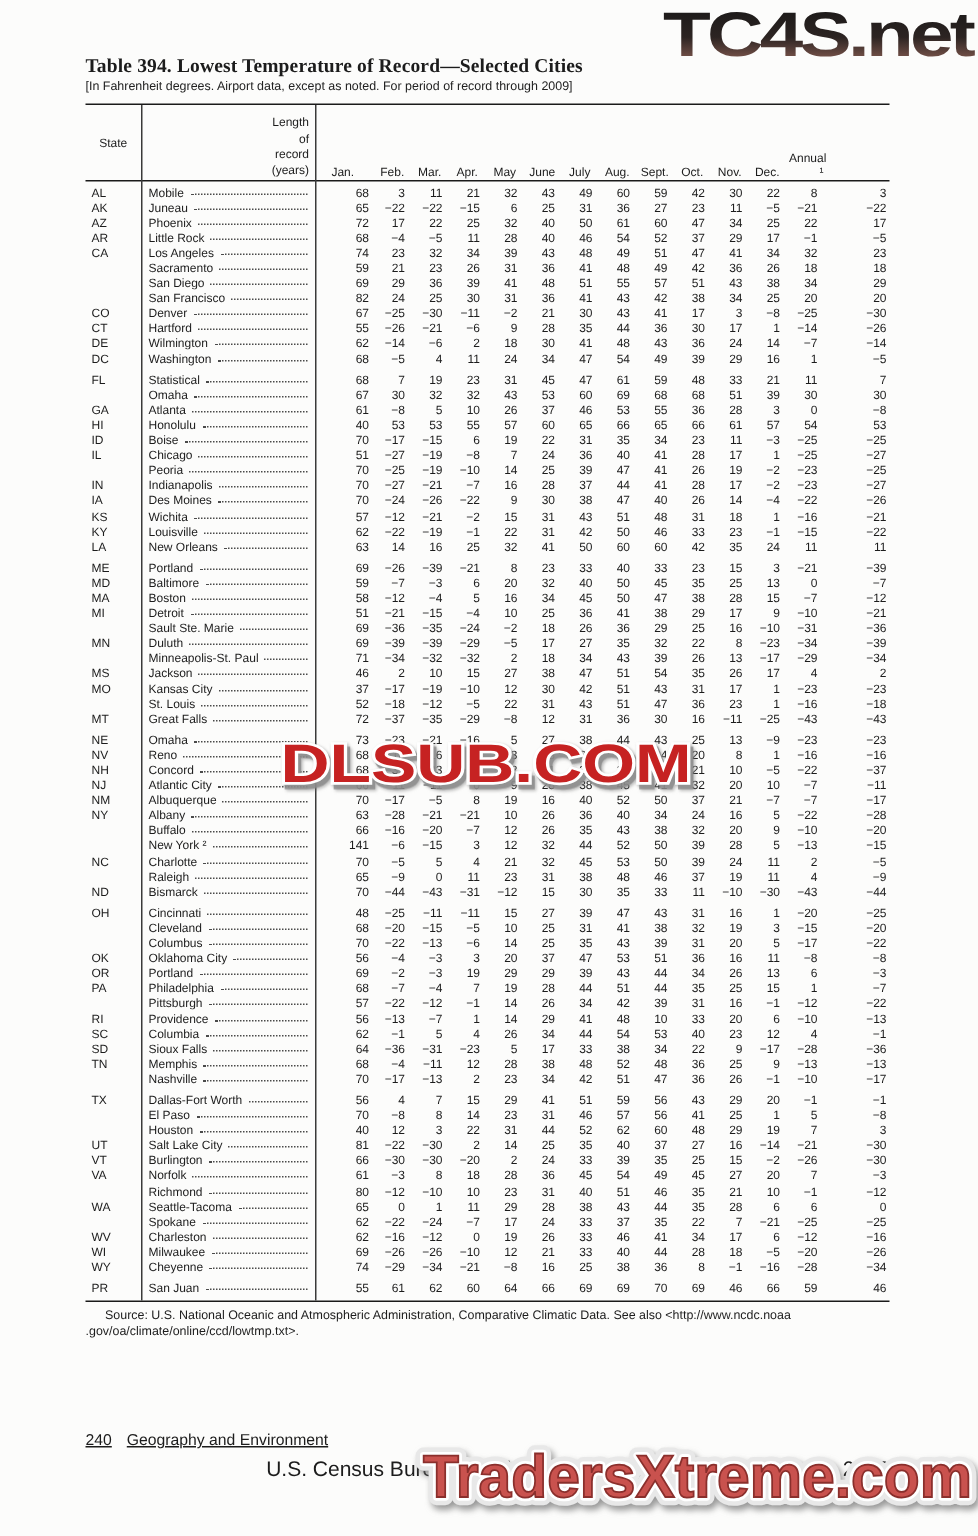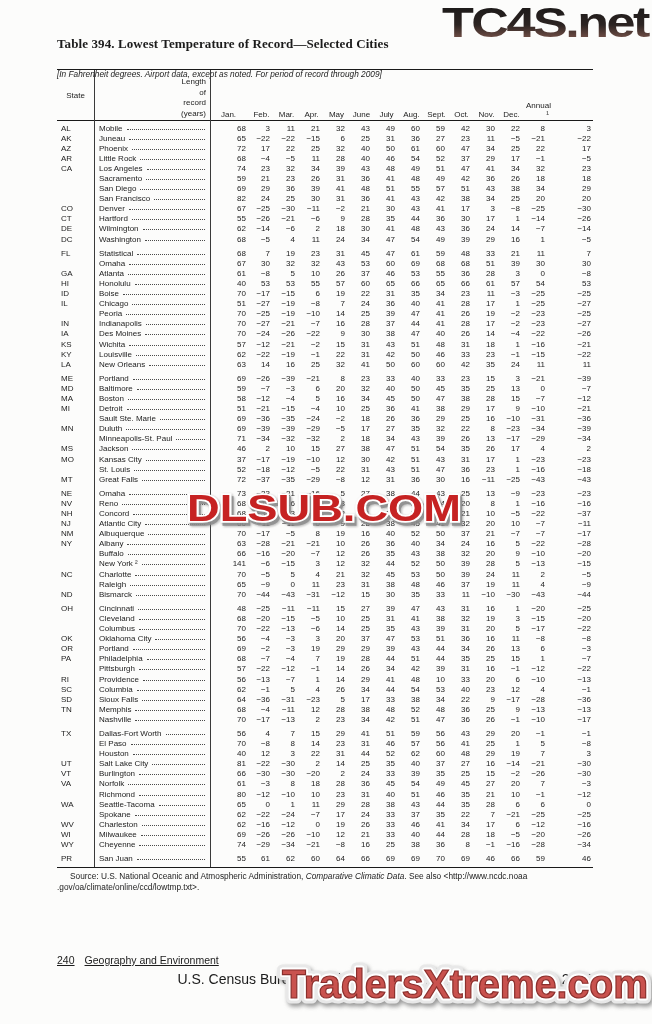--- a/index.html
+++ b/index.html
@@ -1,20 +1,20 @@
 <!DOCTYPE html>
 <html><head>
 <meta charset="utf-8">
 <style>
   html,body{margin:0;padding:0;}
   body{width:652px;height:1024px;position:relative;background:#fcfcfb;overflow:hidden;
        font-family:"Liberation Sans",sans-serif;color:#1c1c1c;}
   .title{position:absolute;left:57px;top:36px;font-family:"Liberation Serif",serif;
          font-weight:bold;font-size:13px;letter-spacing:.1px;}
-  .note{position:absolute;left:57px;top:69px;font-size:8.3px;color:#222;font-style:italic;}
+  .note{position:absolute;left:57px;top:52px;font-size:8.3px;color:#222;}
   .tblwrap{position:absolute;left:57px;top:69px;width:536px;}
   .tbl{position:relative;border-top:1.4px solid #1a1a1a;border-bottom:1.4px solid #1a1a1a;}
   .grid{display:grid;grid-template-columns:37px 116px 41px repeat(12,25px) 42px;}
   .hdr{height:50px;border-bottom:1px solid #1a1a1a;font-size:8px;}
   .h-state,.h-station{display:flex;align-items:center;justify-content:center;}
   .h-record{display:flex;flex-direction:column;align-items:flex-end;justify-content:flex-end;
             padding:2px 4px 1px 0;line-height:10.5px;}
   .h-month{align-self:end;text-align:center;padding:0 4px 1px 0;}
   .h-annual{align-self:end;text-align:right;padding:0 2px 1px 0;}
   .vline{position:absolute;top:0;bottom:0;width:1px;background:#3a3a3a;}
@@ -26,21 +26,21 @@
   .c-state{padding-left:4px;}
   .c-station{display:flex;align-items:center;padding-left:5px;}
   .sname{flex:0 0 auto;}
   .leader{flex:1 1 auto;border-bottom:1.3px dotted #4a4a4a;margin:0 5px 2px 4px;height:4px;}
   .c-num{text-align:right;padding-right:6px;}
   .c-years{padding-right:5px;}
   .c-annual{padding-right:2px;}
   .footnotes{position:absolute;left:57px;top:871px;width:536px;font-size:8.3px;line-height:10.6px;}
   .fline{text-indent:13px;}
   .src2{text-indent:0;}
-  .ital{font-style:italic;}
+  .ital{}
   .pageline{position:absolute;left:57px;top:954px;font-size:10.5px;text-decoration:underline;}
   .pnum{margin-right:10px;}
   .credit{position:absolute;right:59px;top:971px;font-size:14px;}
   .wm{position:absolute;pointer-events:none;}
   .wm-top{top:-4px;right:-2px;}
   .wm-mid{left:181px;top:481px;}
   .wm-bot{right:-4px;top:948px;}
   svg text{font-family:"Liberation Sans",sans-serif;}
 </style>
 </head>

